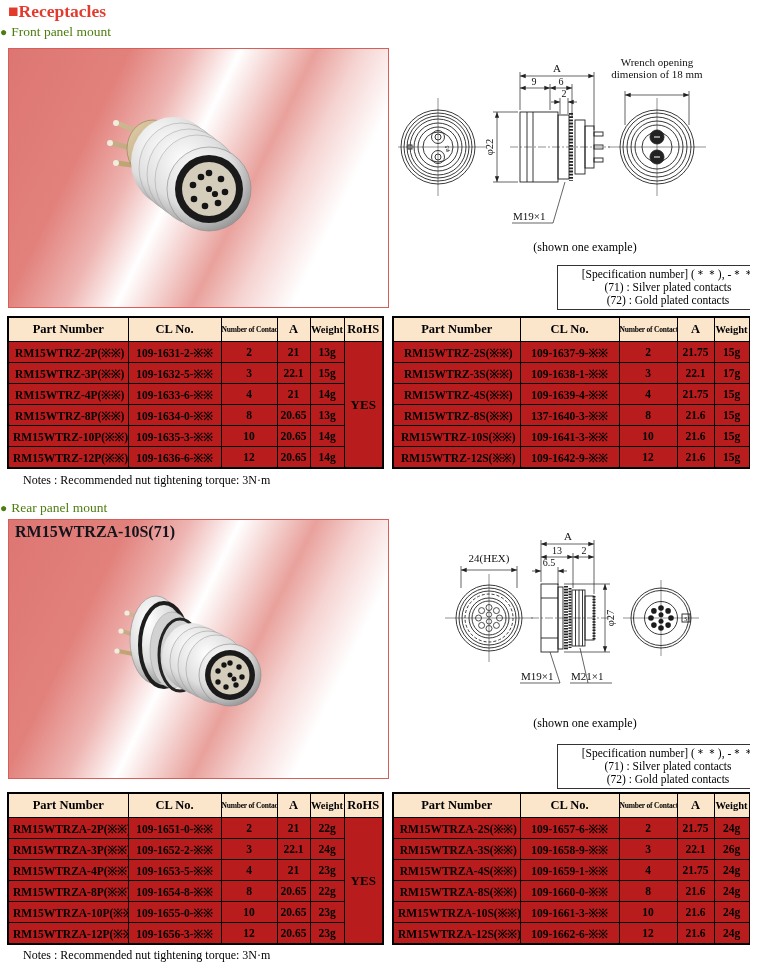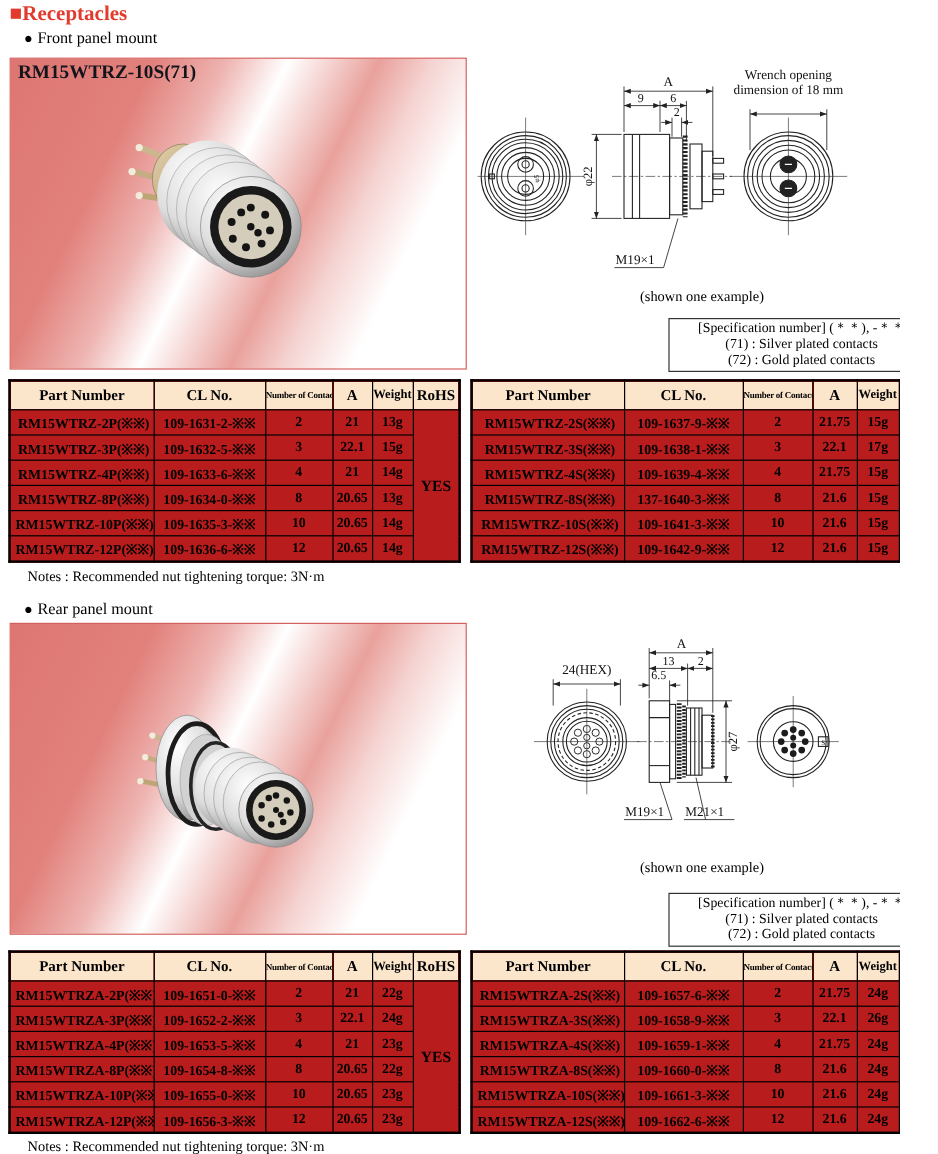--- a/index.html
+++ b/index.html
@@ -1,20 +1,20 @@
 <!DOCTYPE html>
 <html><head>
 <meta charset="utf-8">
 <style>
   html,body{margin:0;padding:0;background:#fff;}
   .page{position:relative;width:750px;height:962px;background:#fff;overflow:hidden;
         font-family:Liberation Serif, serif;color:#000;}
 
   .main-title{position:absolute;left:8px;top:1px;font-size:17.5px;font-weight:bold;color:#e23b2e;}
-  .mount-heading{position:absolute;left:20px;font-size:13.5px;color:#000000;}
+  .mount-heading{position:absolute;left:0;font-size:13.5px;color:#4d7c0f;}
   .mount-heading .bullet{font-size:12px;margin-right:4px;}
 
   .photo-panel{position:absolute;left:8px;width:379px;height:258px;border:1px solid #d4605c;
     background:linear-gradient(116deg,#dd7672 0%,#e2817c 24%,#eeb5b2 36%,#ffffff 46%,
                #f6dad8 52%,#e9a19c 61%,#f5d4d2 70%,#ffffff 81%,#ffffff 100%);}
   .panel-title{padding:3px 0 0 6px;font-size:16px;font-weight:bold;color:#14141c;}
   .photo-svg{position:absolute;}
 
   .drawing{position:absolute;}
   .drawing text{fill:#111;stroke:none;}
@@ -39,21 +39,20 @@
 
 <div class="page">
 
   <div class="main-title"><span>■</span><span>Receptacles</span></div>
 
   <div class="mount-heading" style="top:24px">
     <span class="bullet">●</span><span>Front panel mount</span>
   </div>
 
   <div class="photo-panel" style="top:48px">
-    <div class="panel-title">RM15WTRZ-10S(71)</div>
     <svg class="photo-svg" style="left:92px;top:50px" width="180" height="165" viewBox="0 0 180 165">
       <defs>
         <radialGradient id="silv1" cx="35%" cy="30%" r="80%">
           <stop offset="0%" stop-color="#ffffff"></stop>
             <stop offset="55%" stop-color="#dedede"></stop>
             <stop offset="100%" stop-color="#8a8a8a"></stop>
         </radialGradient>
         <linearGradient id="tan1" x1="0" y1="0" x2="1" y2="1">
           <stop offset="0%" stop-color="#e3d2ae"></stop>
             <stop offset="100%" stop-color="#a78d5f"></stop>
@@ -317,20 +316,21 @@
       </tbody>
     </table>
 
   <div class="notes" style="top:473px">Notes : Recommended nut  tightening torque: 3N·m</div>
 
   <div class="mount-heading" style="top:500px">
     <span class="bullet">●</span><span>Rear panel mount</span>
   </div>
 
   <div class="photo-panel" style="top:519px">
+    <div class="panel-title">RM15WTRZA-10S(71)</div>
     <svg class="photo-svg" style="left:95px;top:45px" width="190" height="175" viewBox="0 0 190 175">
       <defs>
         <radialGradient id="silv2" cx="35%" cy="30%" r="80%">
           <stop offset="0%" stop-color="#ffffff"></stop>
             <stop offset="55%" stop-color="#dedede"></stop>
             <stop offset="100%" stop-color="#8a8a8a"></stop>
         </radialGradient>
       </defs>
       <g>
         <line x1="24" y1="48" x2="40" y2="55" stroke="#cbb68f" stroke-width="4"></line>

